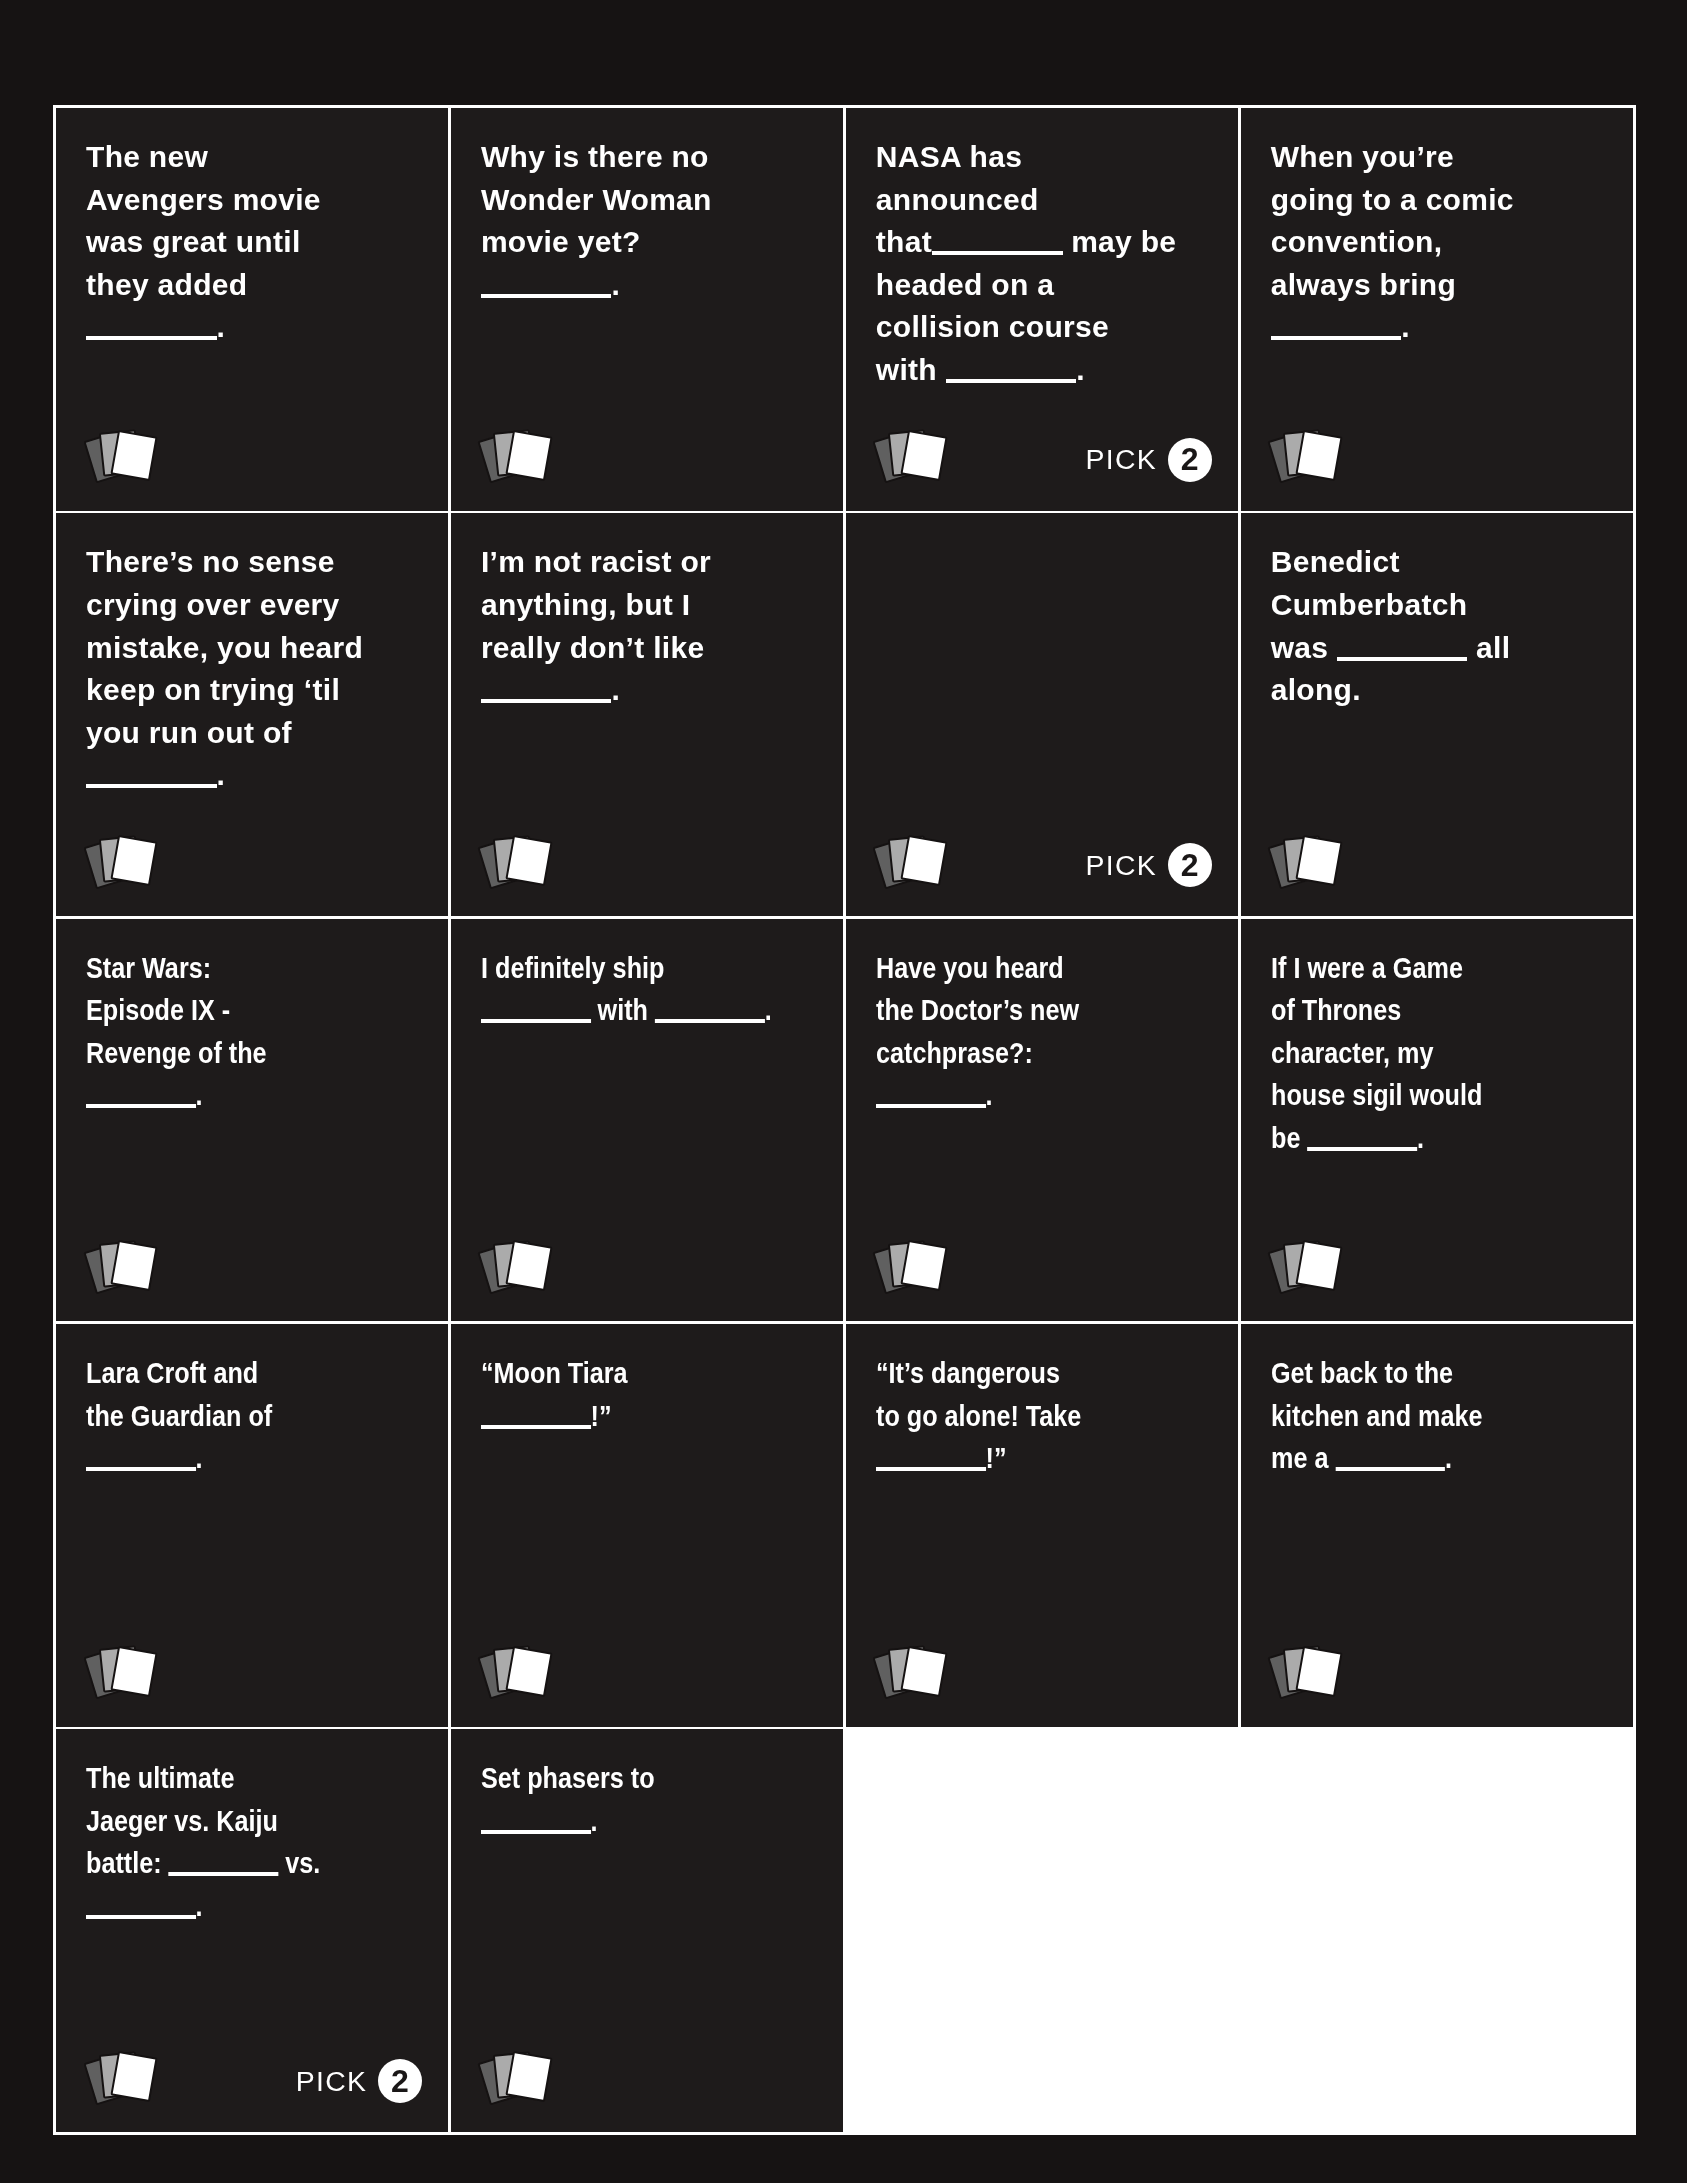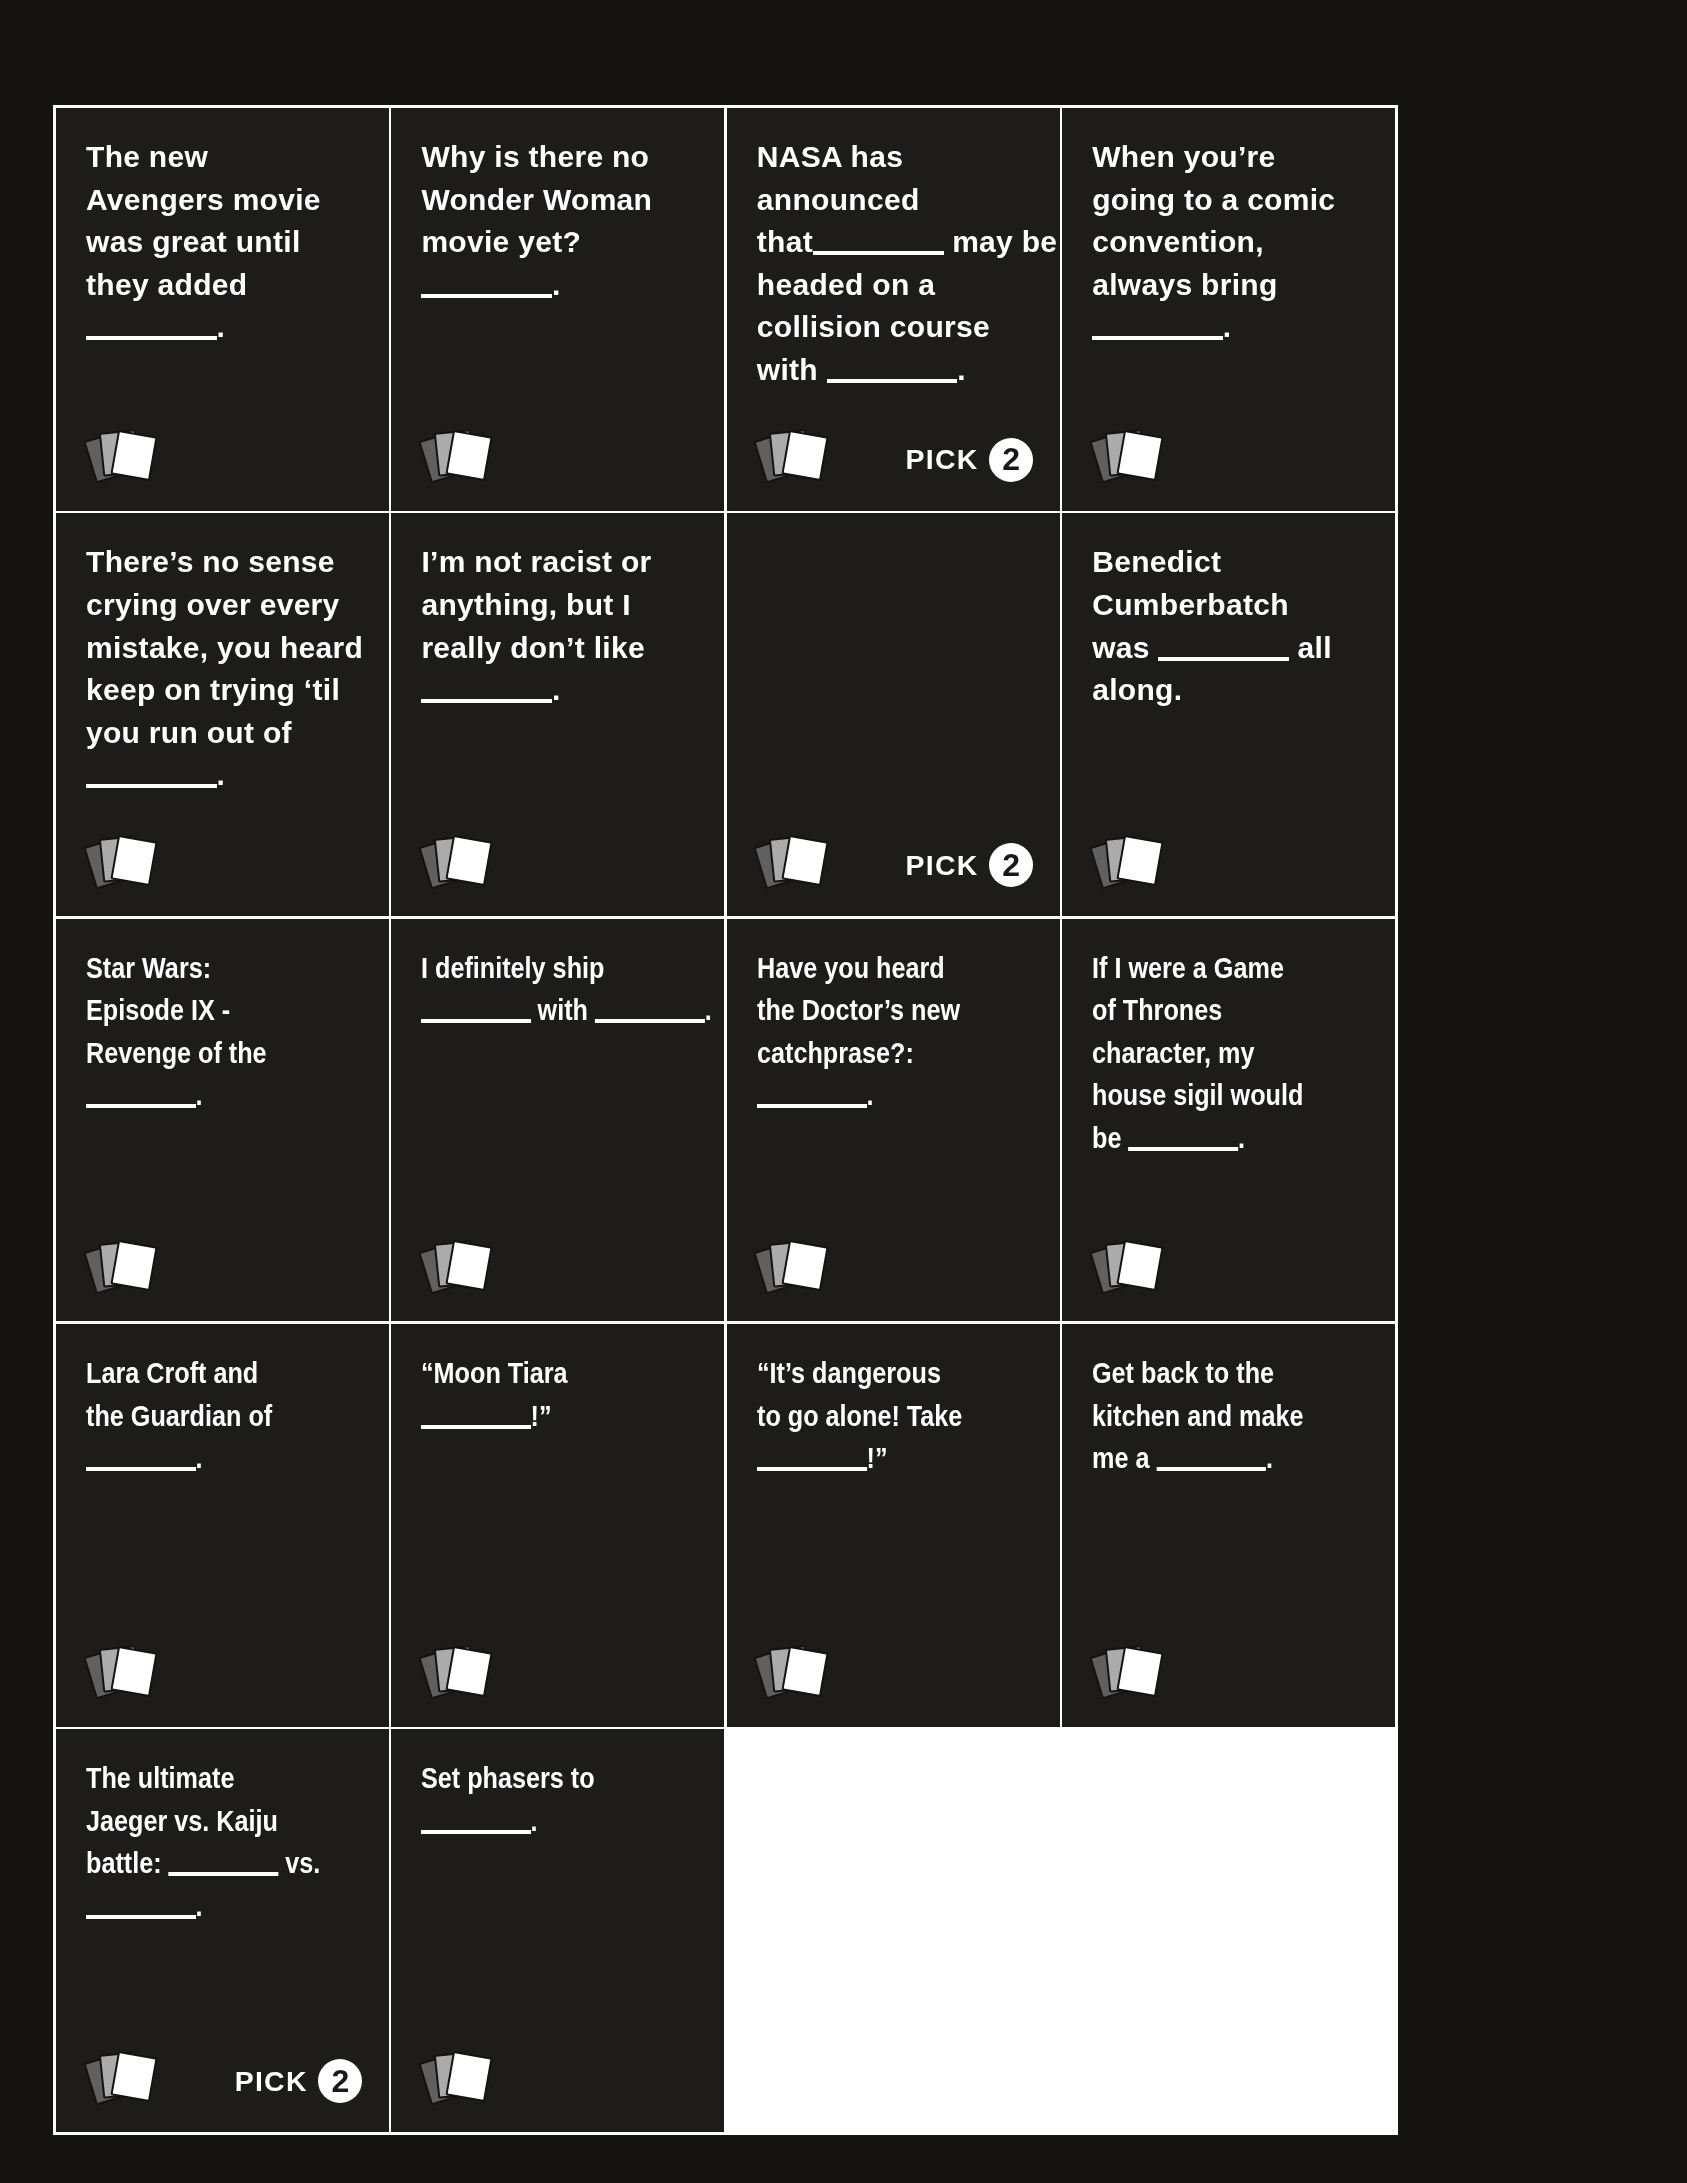--- a/index.html
+++ b/index.html
@@ -12,21 +12,21 @@
     --icon-front:#ffffff;
     --badge-num:#1a1717;
   }
   html,body{margin:0;padding:0;}
   body{
     width:1687px;height:2183px;position:relative;
     background:var(--page-bg);
     font-family:"Liberation Sans", sans-serif;
   }
   .grid{
-    position:absolute;left:53px;top:105px;width:1345px;height:2030px;
+    position:absolute;left:53px;top:105px;width:1583px;height:2030px;
     box-sizing:border-box;border:3.3px solid var(--line);
     background:var(--line);
     display:grid;grid-template-columns:repeat(4,1fr);grid-template-rows:repeat(5,1fr);
     gap:2.6px;
   }
   .card{
     background:var(--card-bg);color:var(--text);
     display:flex;flex-direction:column;
     box-sizing:border-box;padding:28px 26.5px 17px 30px;overflow:hidden;
   }
@@ -48,21 +48,21 @@
   }
   .stack-icon{position:relative;width:73px;height:69px;flex:0 0 auto;}
   .stack-icon i{
     position:absolute;width:37px;height:44px;box-sizing:border-box;
     border:2.6px solid #151212;border-radius:2px;display:block;
   }
   .stack-icon .c-back{background:var(--icon-back);transform:rotate(-17deg);left:2.6px;top:10.6px;}
   .stack-icon .c-mid{background:var(--icon-mid);transform:rotate(-6deg);left:14.6px;top:6.6px;}
   .stack-icon .c-front{background:var(--icon-front);transform:rotate(10deg);left:28px;top:8px;width:40px;height:45px;}
   .pick-badge{display:flex;align-items:center;gap:10.6px;margin-bottom:12px;}
-  .pick-badge .pick-label{font-size:28.4px;font-weight:bold;letter-spacing:1.3px;color:var(--text);}
+  .pick-badge .pick-label{font-size:28.4px;font-weight:normal;letter-spacing:1.3px;color:var(--text);}
   .pick-badge .pick-circle{
     width:44px;height:44px;border-radius:50%;background:var(--line);
     color:var(--badge-num);font-size:32px;font-weight:bold;
     display:flex;align-items:center;justify-content:center;
   }
 </style>
 </head>
 <body>
 
 <div class="grid">

